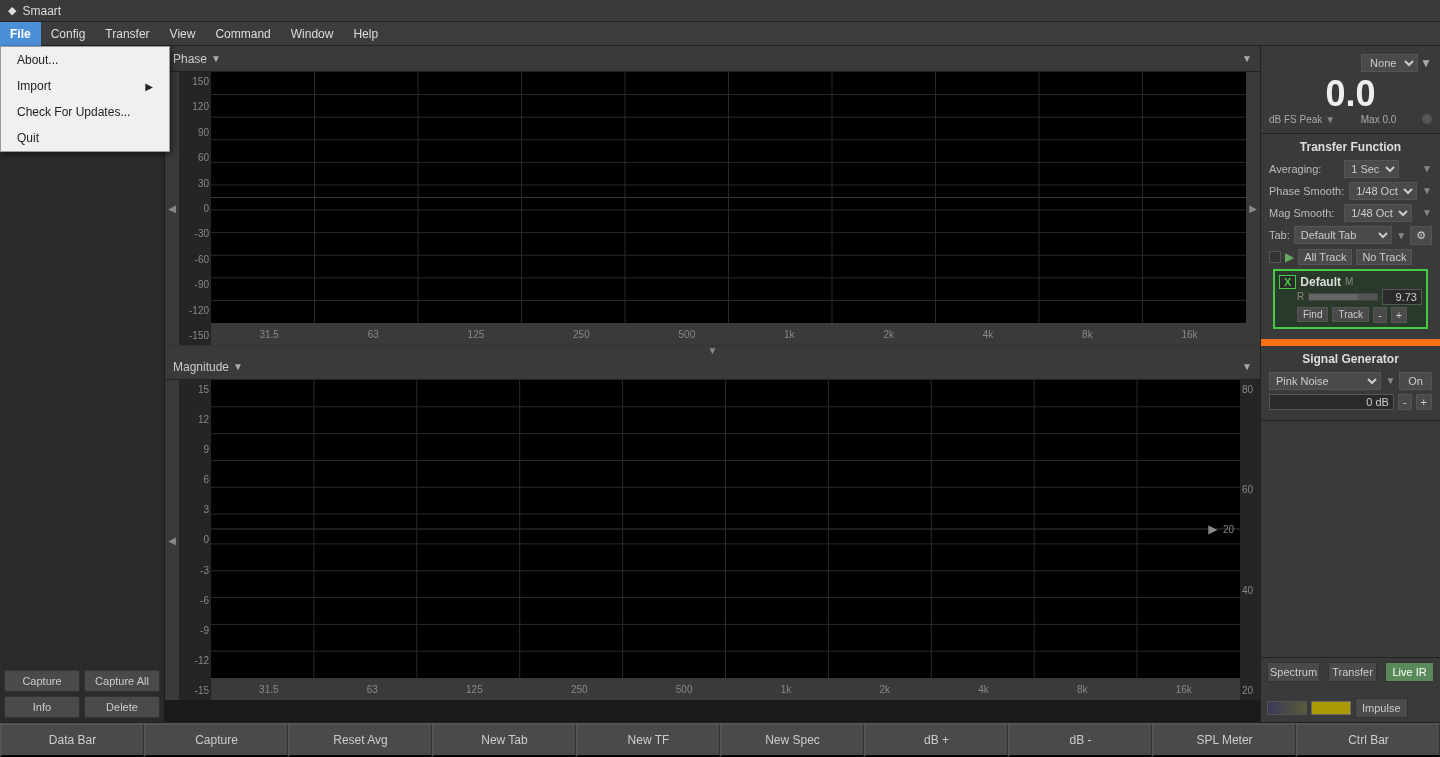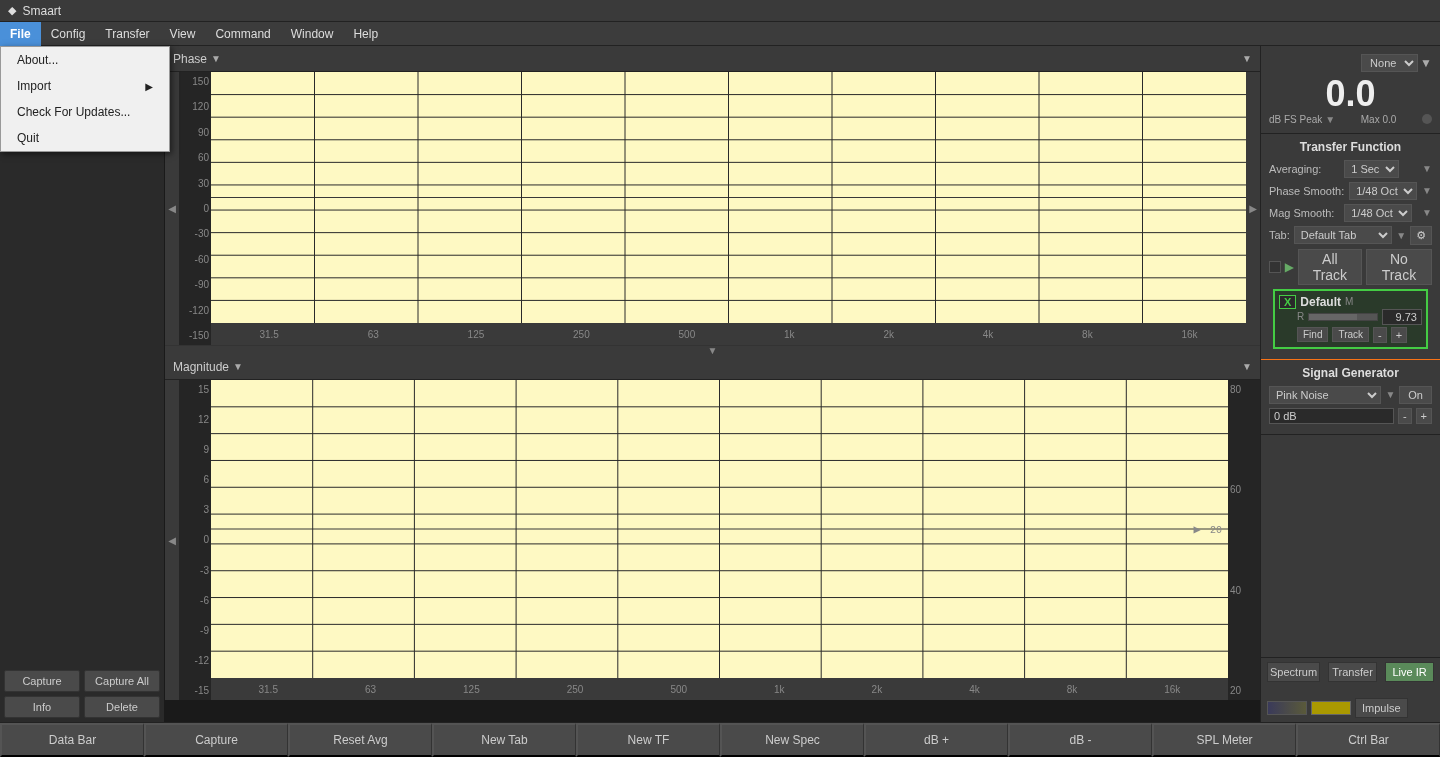--- a/index.html
+++ b/index.html
@@ -166,24 +166,23 @@
       display: flex;
       flex-direction: column;
       justify-content: space-between;
       padding: 4px 2px;
       align-items: flex-end;
       font-size: 10px;
       color: #888;
     }
     .chart-grid {
       flex: 1;
-      background: #fef9c3;
+      background: #000000;
       position: relative;
       overflow: hidden;
-      font-family: Liberation Mono, monospace;
     }
     .x-axis-bar {
       background: #3a3a3a;
       height: 22px;
       display: flex;
       align-items: center;
       padding: 0 4px;
       font-size: 10px;
       color: #888;
     }
@@ -271,21 +270,21 @@
     .level-dot {
       width: 10px;
       height: 10px;
       background: #555;
       border-radius: 50%;
       display: inline-block;
     }
 
     
     #tf-section {
-      border-bottom: 1px solid #f97316;
+      border-bottom: 7px solid #f97316;
       padding: 6px 8px;
     }
     .section-title {
       font-size: 12px;
       color: #ddd;
       text-align: center;
       margin-bottom: 6px;
       font-weight: bold;
     }
     .tf-row {
@@ -339,21 +338,21 @@
       border: 1px solid #555;
     }
     .play-btn {
       color: #6a6;
       font-size: 12px;
     }
     .track-btn {
       background: #4a4a4a;
       border: 1px solid #555;
       color: #ccc;
-      font-size: 14px;
+      font-size: 11px;
       padding: 1px 5px;
       cursor: pointer;
     }
 
     
     #default-entry {
       border: 2px solid #4c4;
       margin: 4px;
       padding: 4px;
       background: #2a3a2a;
@@ -453,21 +452,21 @@
       padding: 2px 8px;
       cursor: pointer;
     }
     .db-input {
       background: #2a2a2a;
       border: 1px solid #555;
       color: #ccc;
       font-size: 11px;
       padding: 1px 4px;
       flex: 1;
-      text-align: left;
+      text-align: right;
     }
 
     
     #bottom-tabs {
       margin-top: auto;
       padding: 4px 6px;
       border-top: 1px solid #222;
     }
     .tab-row {
       display: flex;
@@ -539,21 +538,21 @@
       align-items: center;
       justify-content: center;
       cursor: row-resize;
     }
     .divider-arrow {
       color: #888;
       font-size: 10px;
     }
 
     .mag-right-labels {
-      width: 32px;
+      width: 20px;
       background: #252525;
       display: flex;
       flex-direction: column;
       justify-content: space-between;
       padding: 4px 2px;
       align-items: flex-start;
       font-size: 10px;
       color: #888;
     }
   </style>

